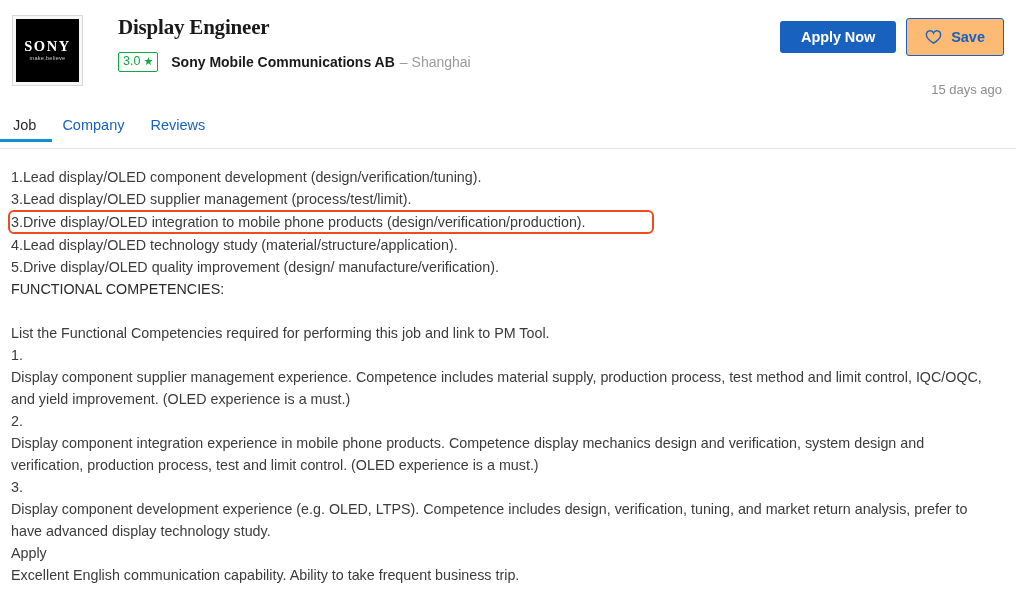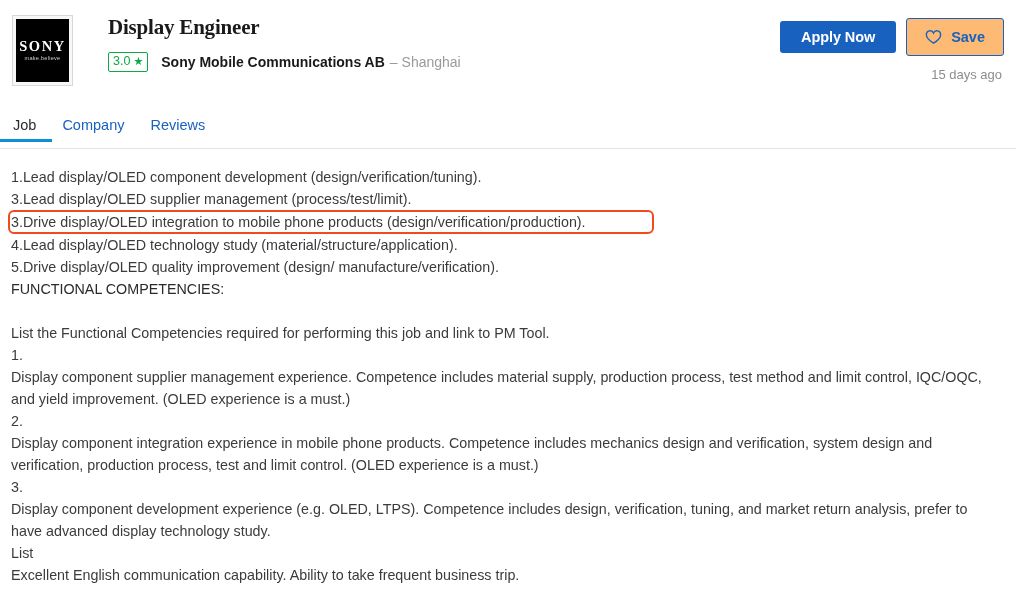--- a/index.html
+++ b/index.html
@@ -20,21 +20,21 @@
   .job-header {
     position: relative;
     padding: 10px 12px 0 12px;
     height: 118px;
   }
   .header-row {
     display: flex;
     align-items: flex-start;
   }
   .logo-box {
-    width: 61px; height: 71px;
+    width: 71px; height: 71px;
     border: 1px solid #d8d8d8;
     background: #f7f7f7;
     padding: 3px;
     flex: 0 0 auto;
     margin-top: 5px;
   }
   .logo-inner {
     width: 100%; height: 100%;
     background: #000000;
     display: flex;
@@ -145,21 +145,21 @@
     font-weight: bold;
     height: 38px;
     padding: 0 18px;
     cursor: pointer;
     display: inline-flex;
     align-items: center;
     gap: 9px;
   }
   .heart-icon { display: block; }
   .posted-date {
-    margin-top: 11px;
+    margin-top: 26px;
     font-size: 13px;
     color: #8d8d8d;
     padding-right: 2px;
   }
 
   
   .tabs-wrap {
     position: relative;
     height: 31px;
     border-bottom: 1px solid #e4e4e4;
@@ -284,18 +284,18 @@
     <div class="desc-line">3.Lead display/OLED supplier management (process/test/limit).</div>
     <div><div class="desc-line highlighted" style="border-color: rgb(240, 74, 30);">3.Drive display/OLED integration to mobile phone products (design/verification/production).</div></div>
     <div class="desc-line">4.Lead display/OLED technology study (material/structure/application).</div>
     <div class="desc-line">5.Drive display/OLED quality improvement (design/ manufacture/verification).</div>
     <div class="desc-line bold">FUNCTIONAL COMPETENCIES:</div>
     <div class="desc-line spacer"></div>
     <div class="desc-line">List the Functional Competencies required for performing this job and link to PM Tool.</div>
     <div class="desc-line">1.</div>
     <div class="desc-line desc-para">Display component supplier management experience. Competence includes material supply, production process, test method and limit control, IQC/OQC, and yield improvement. (OLED experience is a must.)</div>
     <div class="desc-line">2.</div>
-    <div class="desc-line desc-para">Display component integration experience in mobile phone products. Competence includes mechanics design and verification, system design and verification, production process, test and limit control. (OLED experience is a must.)</div>
+    <div class="desc-line desc-para">Display component integration experience in mobile phone products. Competence display mechanics design and verification, system design and verification, production process, test and limit control. (OLED experience is a must.)</div>
     <div class="desc-line">3.</div>
     <div class="desc-line desc-para">Display component development experience (e.g. OLED, LTPS). Competence includes design, verification, tuning, and market return analysis, prefer to have advanced display technology study.</div>
-    <div class="desc-line">List</div>
+    <div class="desc-line">Apply</div>
     <div class="desc-line">Excellent English communication capability. Ability to take frequent business trip.</div>
   </div>
 
 </body></html>

